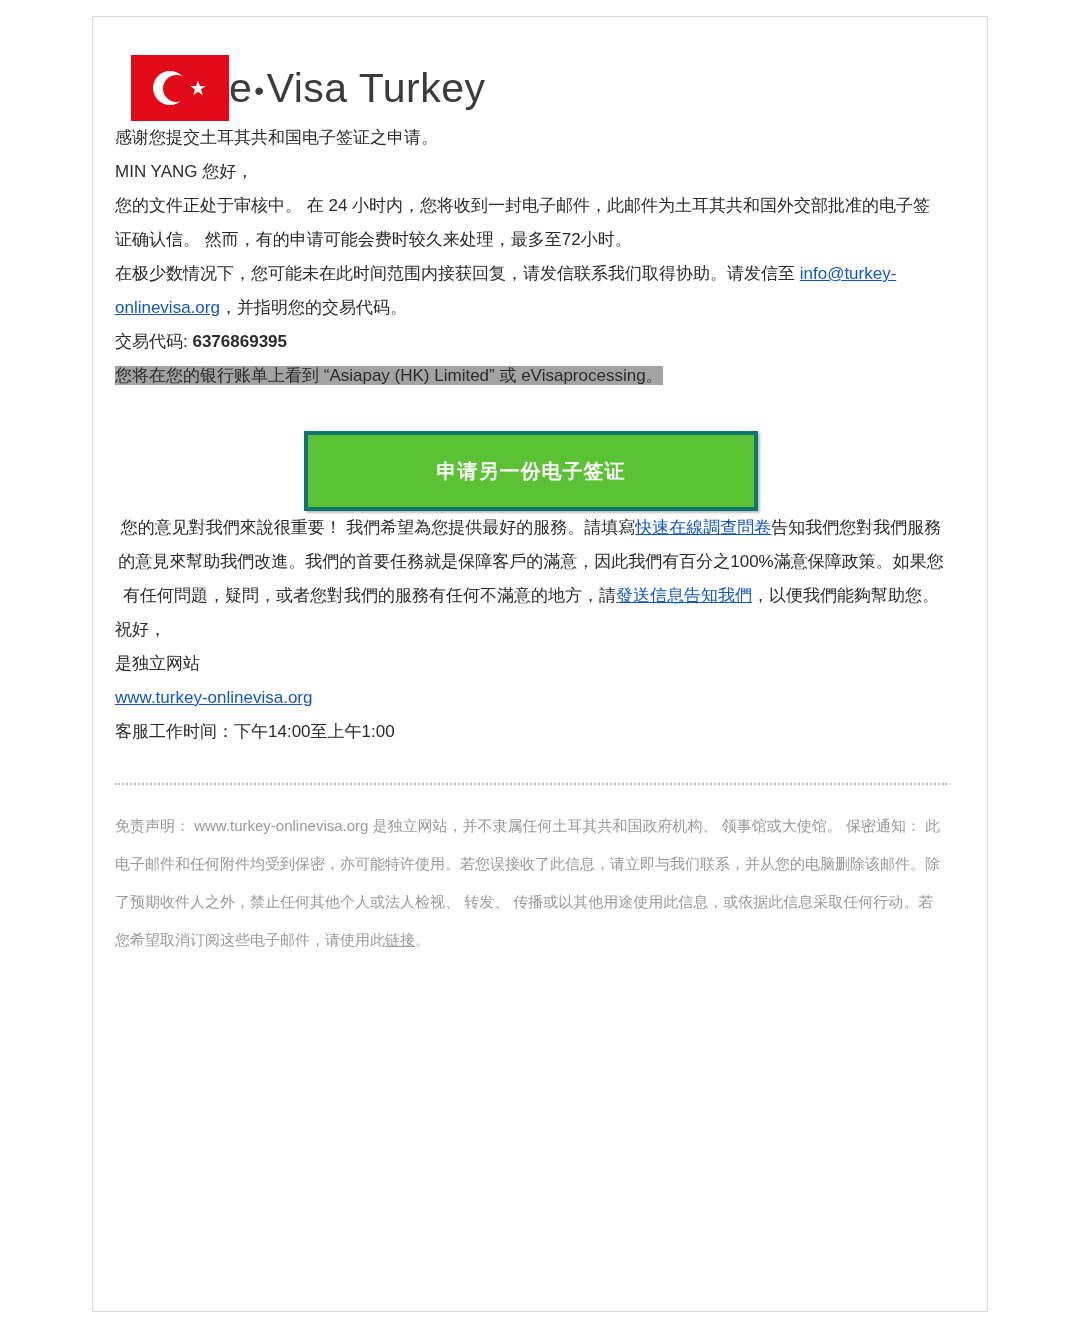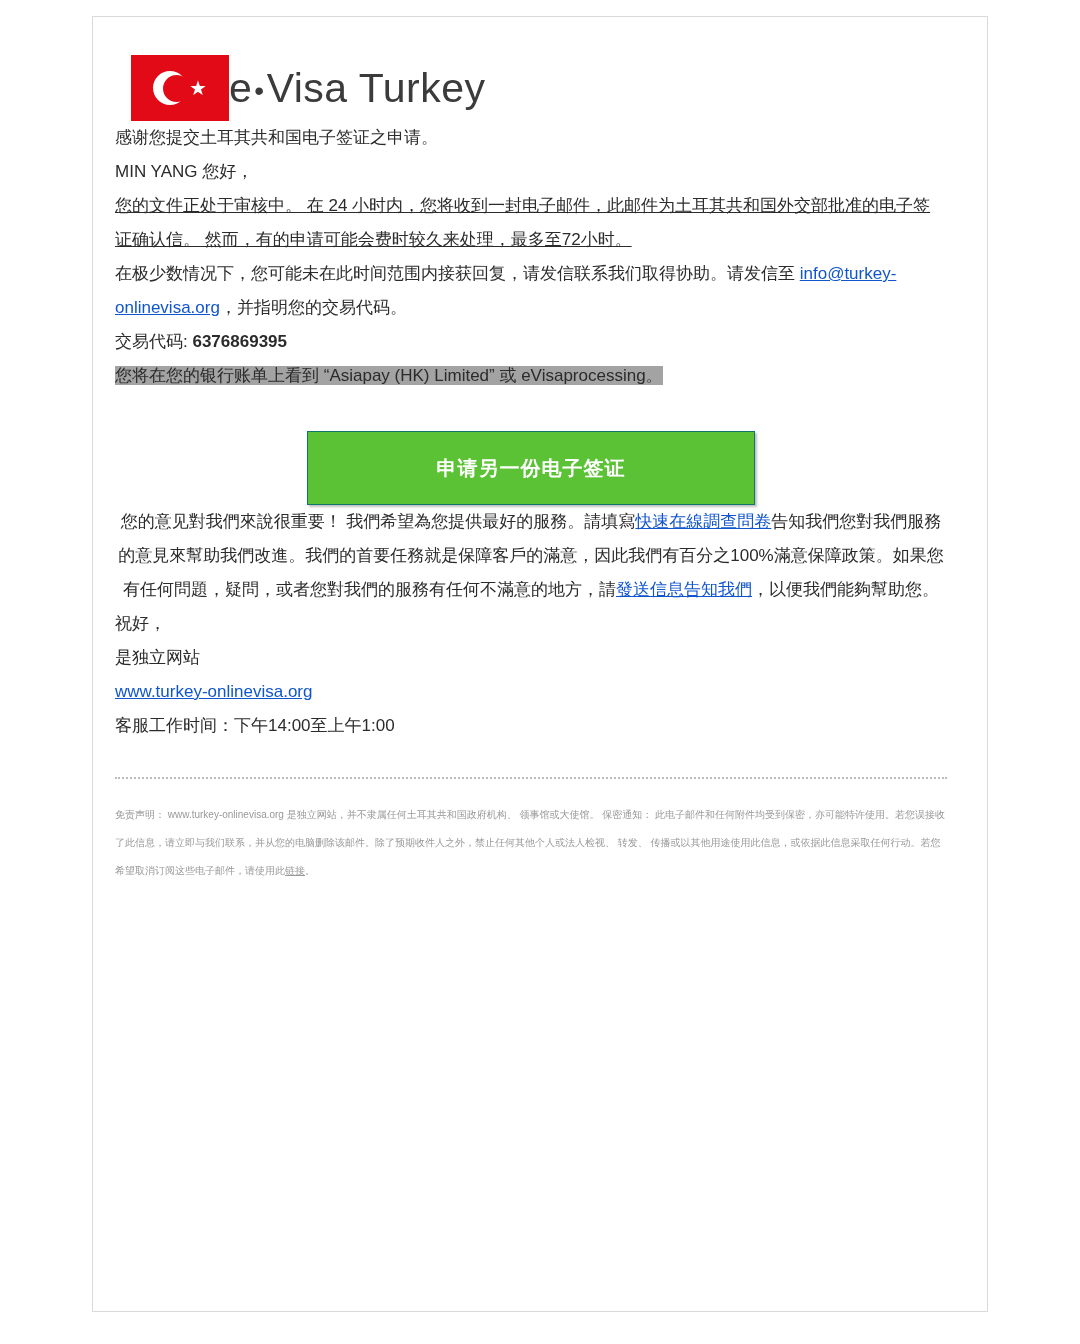--- a/index.html
+++ b/index.html
@@ -83,21 +83,21 @@
   p.para {
     font-size: 17px;
     line-height: 34px;
     color: #2b2b2b;
     margin: 0;
   }
   .greeting {
     margin-top: 66px;
   }
   .p2 { margin-top: 44px; }
-  .p3 { margin-top: 44px; text-decoration: underline; }
+  .p3 { margin-top: 44px; }
   .p4 { margin-top: 48px; }
   .p-code { margin-top: 58px; }
   .p-bank { margin-top: 0px; }
   .p-feedback { margin-top: 58px; text-align: center; }
   .p-regards { margin-top: 66px; line-height: 32px;}
   .p-hours { margin-top: 26px; }
 
   a.link {
     color: #1155cc;
     text-decoration: underline;
@@ -107,42 +107,42 @@
     background: #a3a3a3;
   }
   
   .cta-wrap {
     margin-top: 38px;
     display: flex;
     justify-content: center;
   }
   .cta-button {
     background: #5bc236;
-    border: 1px solid #0f766e;
+    border: 4px solid #0f766e;
     color: #ffffff;
     font-size: 20px;
     font-weight: bold;
     width: 446px;
     height: 72px;
     line-height: 72px;
     text-align: center;
     box-shadow: 2px 2px 2px rgba(0,0,0,0.25);
     cursor: pointer;
     letter-spacing: 1px;
   }
   
   .divider {
     margin: 34px 0 0 0;
     border-top: 2px dotted #bbbbbb;
     height: 0;
   }
   .footer {
     padding: 22px 40px 0 22px;
-    font-size: 10px;
-    line-height: 28px;
+    font-size: 15px;
+    line-height: 38px;
     color: #999999;
   }
   .footer a {
     color: #999999;
     text-decoration: underline;
   }
 </style>
 </head>
 <body>
 

